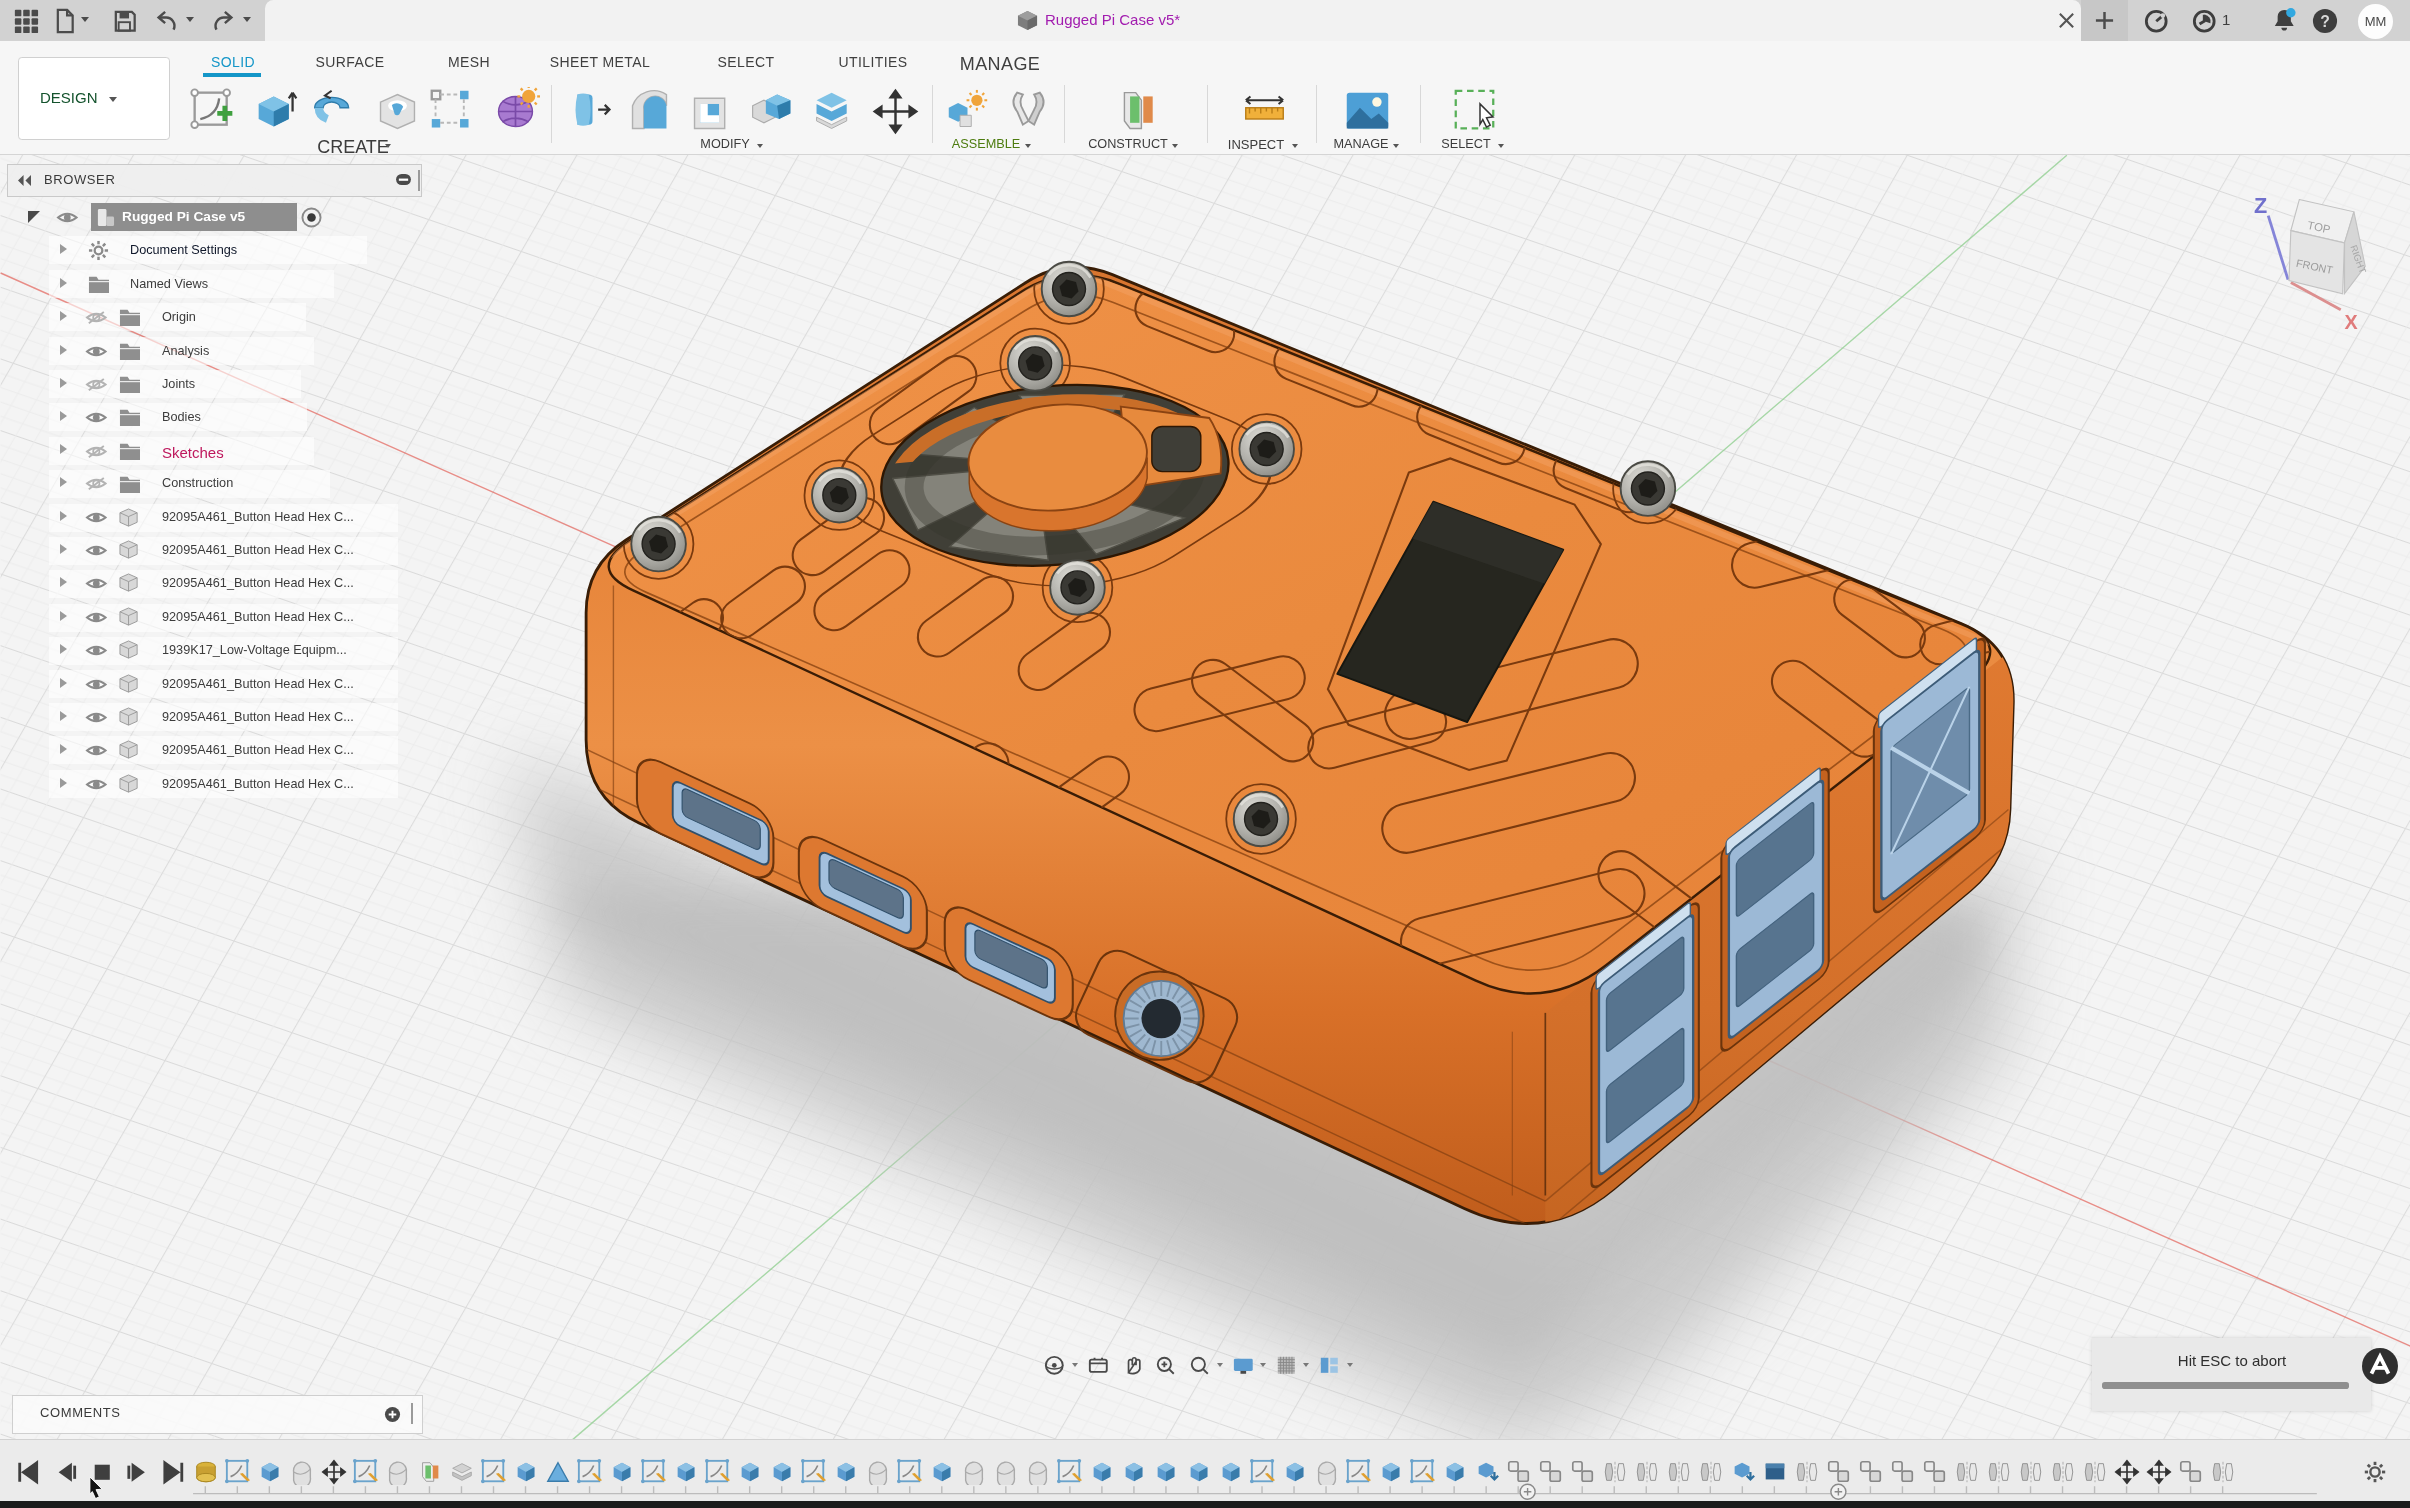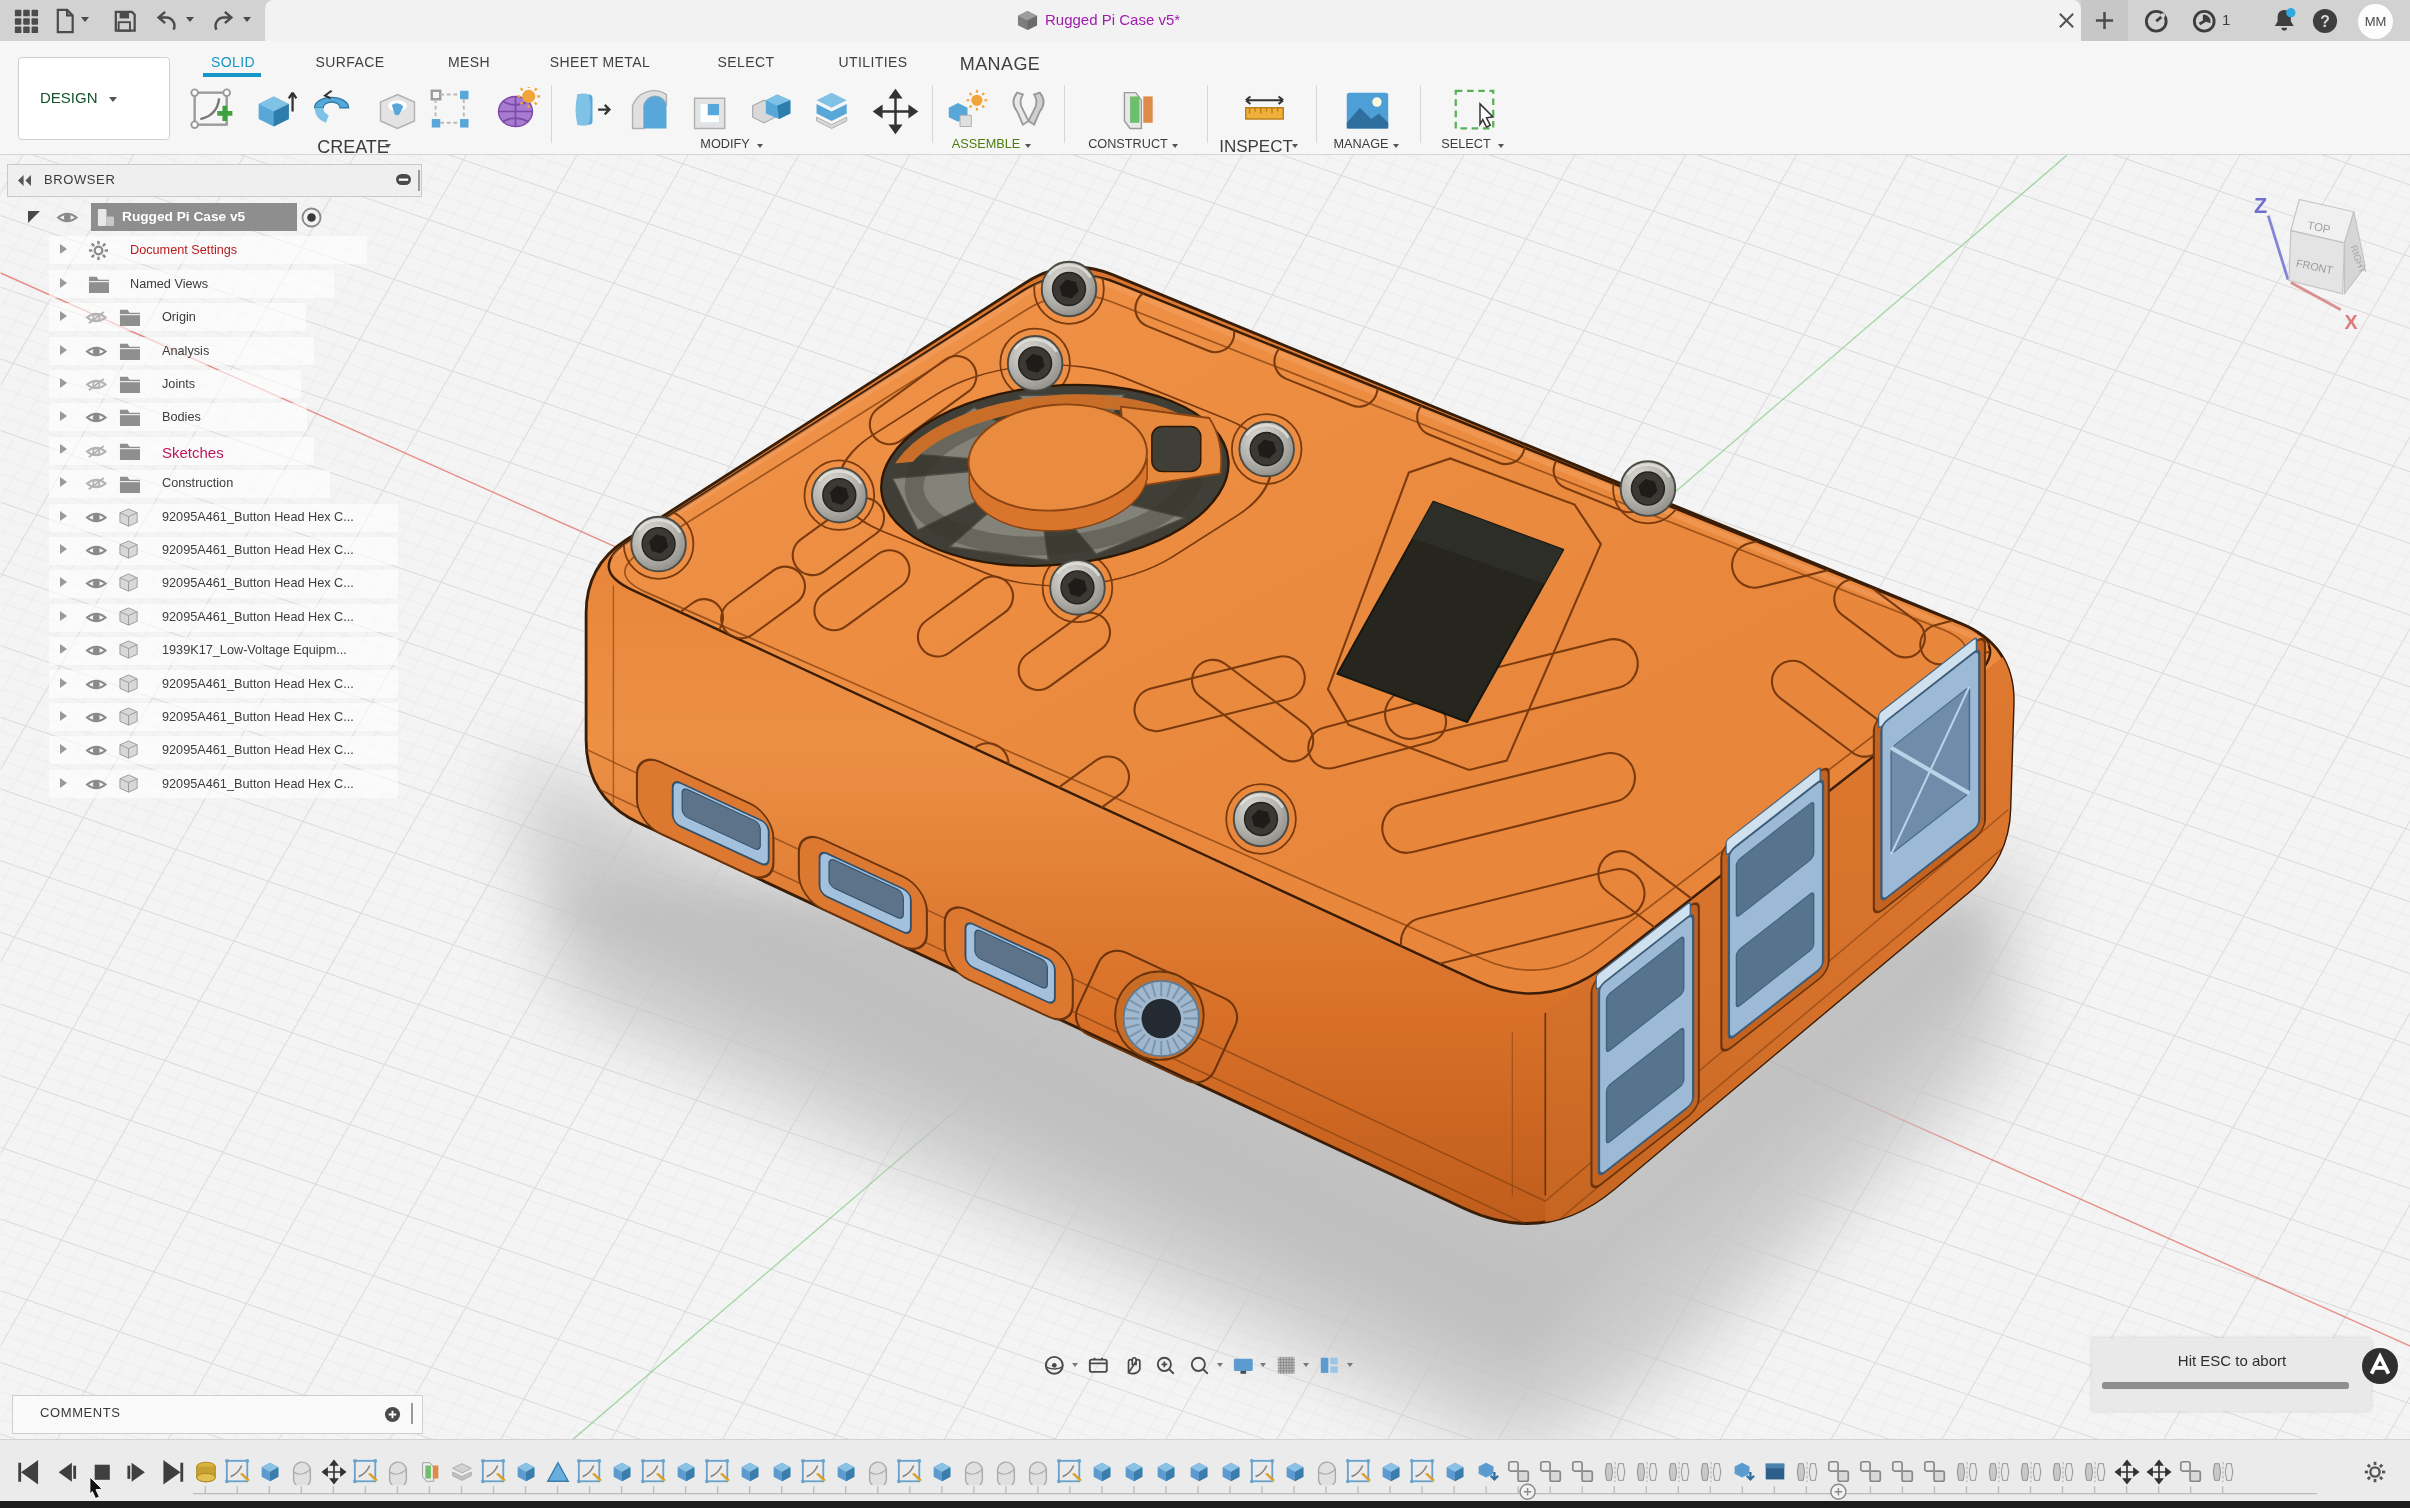--- a/index.html
+++ b/index.html
@@ -295,21 +295,21 @@
     <div class="abs" style="left:873px;top:54px;transform:translateX(-50%);font-size:14px;letter-spacing:0.4px;color:#3f3f3f">UTILITIES</div>
     <div class="abs" style="left:1000px;top:54px;transform:translateX(-50%);font-size:18px;letter-spacing:0.4px;color:#3f3f3f">MANAGE</div>
     <div class="abs" style="left:353px;top:137px;transform:translateX(-50%);font-size:18px;color:#3c3c3c">CREATE</div>
     <div class="abs" style="left:385px;top:144px;border-left:3.8px solid transparent;border-right:3.8px solid transparent;border-top:4.7px solid #555"></div>
     <div class="abs" style="left:725px;top:137px;transform:translateX(-50%);font-size:12.7px;color:#3c3c3c">MODIFY</div>
     <div class="abs" style="left:757px;top:144px;border-left:3.8px solid transparent;border-right:3.8px solid transparent;border-top:4.7px solid #555"></div>
     <div class="abs" style="left:986px;top:137px;transform:translateX(-50%);font-size:12.7px;color:#4d7c0f">ASSEMBLE</div>
     <div class="abs" style="left:1025px;top:144px;border-left:3.8px solid transparent;border-right:3.8px solid transparent;border-top:4.7px solid #555"></div>
     <div class="abs" style="left:1128px;top:137px;transform:translateX(-50%);font-size:12.7px;color:#3c3c3c">CONSTRUCT</div>
     <div class="abs" style="left:1172px;top:144px;border-left:3.8px solid transparent;border-right:3.8px solid transparent;border-top:4.7px solid #555"></div>
-    <div class="abs" style="left:1256px;top:137px;transform:translateX(-50%);font-size:17px;color:#3c3c3c">INSPECT</div>
+    <div class="abs" style="left:1256px;top:137px;transform:translateX(-50%);font-size:13px;color:#3c3c3c">INSPECT</div>
     <div class="abs" style="left:1292px;top:144px;border-left:3.8px solid transparent;border-right:3.8px solid transparent;border-top:4.7px solid #555"></div>
     <div class="abs" style="left:1361px;top:137px;transform:translateX(-50%);font-size:12.7px;color:#3c3c3c">MANAGE</div>
     <div class="abs" style="left:1393px;top:144px;border-left:3.8px solid transparent;border-right:3.8px solid transparent;border-top:4.7px solid #555"></div>
     <div class="abs" style="left:1466px;top:137px;transform:translateX(-50%);font-size:12.7px;color:#3c3c3c">SELECT</div>
     <div class="abs" style="left:1498px;top:144px;border-left:3.8px solid transparent;border-right:3.8px solid transparent;border-top:4.7px solid #555"></div>
     <div class="abs" style="left:551px;top:85px;width:0.9px;height:58px;background:#d8d8d8"></div>
     <div class="abs" style="left:932px;top:85px;width:0.9px;height:58px;background:#d8d8d8"></div>
     <div class="abs" style="left:1064px;top:85px;width:0.9px;height:58px;background:#d8d8d8"></div>
     <div class="abs" style="left:1207px;top:85px;width:0.9px;height:58px;background:#d8d8d8"></div>
     <div class="abs" style="left:1316px;top:85px;width:0.9px;height:58px;background:#d8d8d8"></div>
@@ -457,21 +457,21 @@
       <circle cx="11" cy="11" r="4" fill="none" stroke="#8a8a8a" stroke-width="2.4"></circle>
       <line x1="17.5" y1="11.0" x2="21.0" y2="11.0" stroke="#8a8a8a" stroke-width="2.6"></line>
       <line x1="15.6" y1="15.6" x2="18.1" y2="18.1" stroke="#8a8a8a" stroke-width="2.6"></line>
       <line x1="11.0" y1="17.5" x2="11.0" y2="21.0" stroke="#8a8a8a" stroke-width="2.6"></line>
       <line x1="6.4" y1="15.6" x2="3.9" y2="18.1" stroke="#8a8a8a" stroke-width="2.6"></line>
       <line x1="4.5" y1="11.0" x2="1.0" y2="11.0" stroke="#8a8a8a" stroke-width="2.6"></line>
       <line x1="6.4" y1="6.4" x2="3.9" y2="3.9" stroke="#8a8a8a" stroke-width="2.6"></line>
       <line x1="11.0" y1="4.5" x2="11.0" y2="1.0" stroke="#8a8a8a" stroke-width="2.6"></line>
       <line x1="15.6" y1="6.4" x2="18.1" y2="3.9" stroke="#8a8a8a" stroke-width="2.6"></line>
     </svg>
-    <div class="abs" style="left:130px;top:243px;font-size:12.7px;color:#b91c1c">Document Settings</div>
+    <div class="abs" style="left:130px;top:243px;font-size:12.7px;color:#0f172a">Document Settings</div>
     <div class="abs" style="left:49px;top:270px;width:285px;height:28px;background:rgba(255,255,255,0.6)"></div>
     <div class="abs" style="left:60px;top:278px;width:0;height:0;border-left:7.5px solid #9a9a9a;border-top:5.6px solid transparent;border-bottom:5.6px solid transparent"></div>
     <svg class="abs" width="21" height="21" viewBox="0 0 22 22" style="left:88px;top:274px">
       <path d="M1 3 h8 l2 3 h12 v14 h-22 Z" fill="#8f8f8f"></path>
       <path d="M1 8 h22" stroke="#f0f0f0" stroke-width="1.2"></path>
     </svg>
     <div class="abs" style="left:130px;top:277px;font-size:12.7px;color:#3c3c3c">Named Views</div>
     <div class="abs" style="left:49px;top:303px;width:257px;height:28px;background:rgba(255,255,255,0.6)"></div>
     <div class="abs" style="left:60px;top:311px;width:0;height:0;border-left:7.5px solid #9a9a9a;border-top:5.6px solid transparent;border-bottom:5.6px solid transparent"></div>
     <svg class="abs" width="22.6" height="15" viewBox="0 0 24 16" style="left:85px;top:310px">

